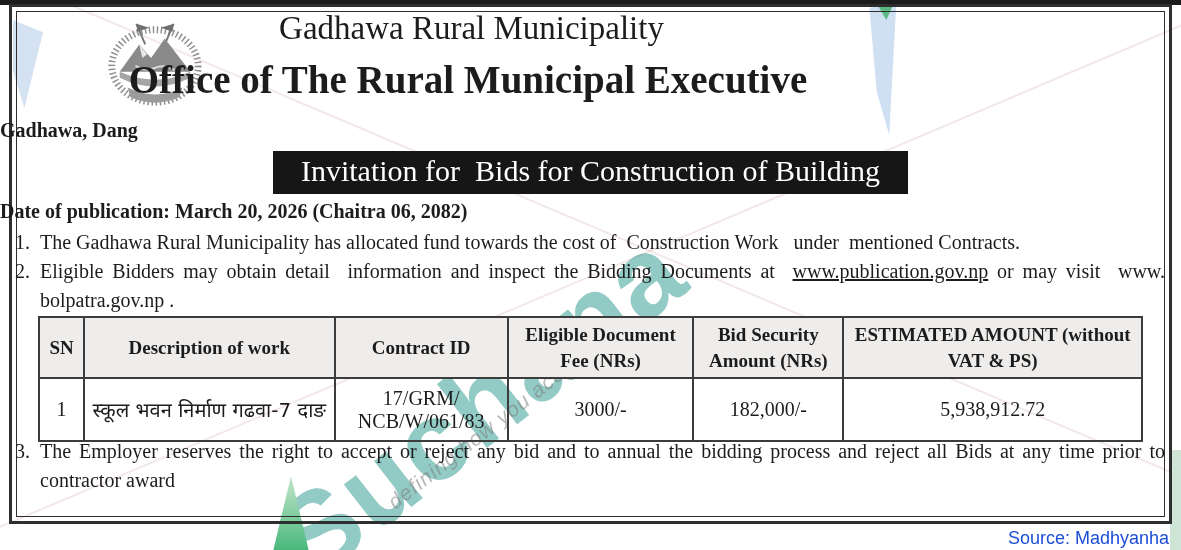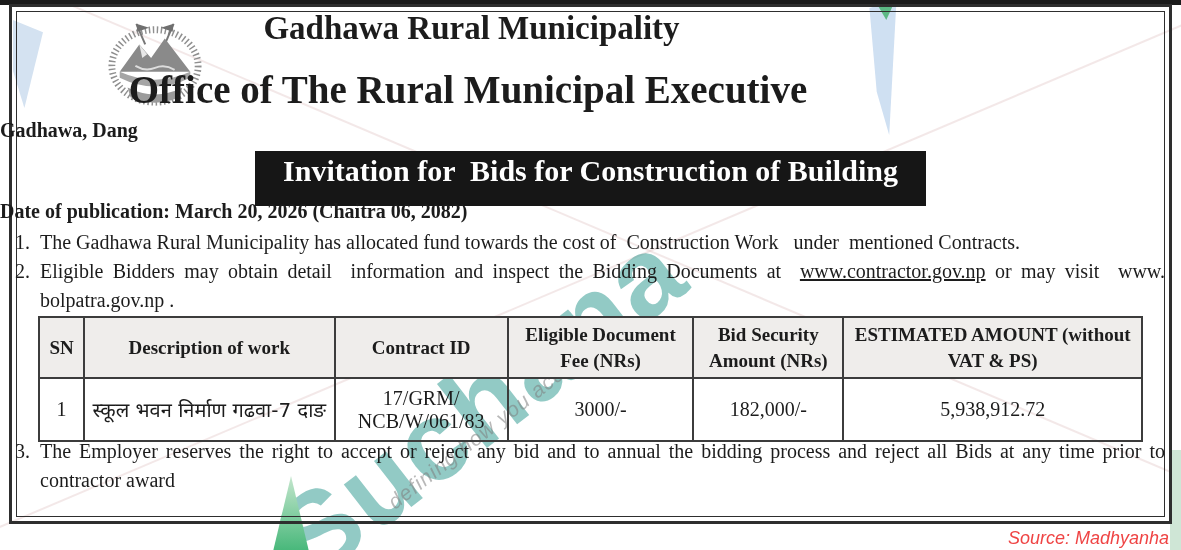--- a/index.html
+++ b/index.html
@@ -31,47 +31,47 @@
   .shape-green-tip{left:872px;top:0;width:26px;height:20px;background:#5cb985;
     clip-path:polygon(10% 0,90% 0,55% 100%);}
   .shape-blue-corner{left:13px;top:20px;width:30px;height:88px;background:#d4e2f1;
     clip-path:polygon(0 0,100% 14%,38% 100%,0 58%);}
   .shape-green-spike{left:270px;top:476px;width:42px;height:74px;
     background:linear-gradient(180deg,#c4e6cd,#49b87b);clip-path:polygon(50% 0,92% 100%,8% 100%);}
   .shape-green-strip{left:1170px;top:450px;width:11px;height:100px;background:#cfe6d6;}
   
   .content{position:absolute;inset:0;z-index:5;}
   .logo{position:absolute;left:106px;top:13px;width:98px;height:102px;}
-  .title1{position:absolute;left:0;top:10px;width:943px;text-align:center;font-weight:bold;font-size:33px;}
-  .title2{position:absolute;left:0;top:57px;width:936px;text-align:center;font-weight:bold;font-size:39px;margin-top:10px;}
+  .title1{position:absolute;left:0;top:10px;width:943px;text-align:center;font-weight:normal;font-size:33px;}
+  .title2{position:absolute;left:0;top:57px;width:936px;text-align:center;font-weight:bold;font-size:39px;}
   .location{position:absolute;left:0;top:119px;width:1181px;text-align:left;font-weight:bold;font-size:20px;}
   .banner-wrap{position:absolute;left:0;top:151px;width:1181px;text-align:center;}
-  .banner{display:inline-block;background:#161616;color:#ffffff;font-weight:bold;font-size:30px;
-    padding:3px 28px 18px 28px;white-space:pre-wrap;}
+  .banner{display:inline-block;background:#161616;color:#ffffff;font-weight:normal;font-size:30px;
+    padding:3px 28px 6px 28px;white-space:pre-wrap;}
   .pubdate{position:absolute;left:0;top:200px;width:1179px;text-align:left;font-weight:bold;font-size:20px;}
   .item{position:absolute;left:15px;right:16px;display:flex;font-size:20px;line-height:29px;}
   .item .num{flex:0 0 25px;}
   .item .txt{flex:1;text-align:justify;white-space:pre-wrap;}
   .item-1{top:228px;}
   .item-2{top:257px;}
   .item-3{top:437px;}
   .doc-link{text-decoration:underline;}
   .signature{position:absolute;right:27px;top:492px;font-weight:bold;font-size:21px;}
   
   .bid-table{position:absolute;left:38px;top:316px;width:1105px;border-collapse:collapse;table-layout:fixed;
     font-size:19px;}
   .bid-table th,.bid-table td{border:2px solid #3c3c3c;text-align:center;vertical-align:middle;padding:2px 4px;}
   .bid-table th{background:#efedeb;font-weight:bold;height:55px;line-height:1.35;}
   .bid-table td{height:57px;font-size:20px;}
   .col-sn{width:45px;}.col-desc{width:250px;}.col-cid{width:173px;}
   .col-fee{width:185px;}.col-sec{width:150px;}.col-est{width:298px;}
   .desc-cell{font-family:"DejaVu Sans","Liberation Serif",serif;font-size:19px;}
   
   .source-line{position:absolute;right:12px;bottom:1px;z-index:6;
-    font-family:"Liberation Sans",sans-serif;font-style:italic;font-size:18px;color:#ef4444;}
+    font-family:"Liberation Sans",sans-serif;font-size:18px;color:#1d4ed8;}
 </style>
 </head>
 <body>
 
 <div class="diag diag-a"></div>
 <div class="diag diag-b"></div>
 <div class="wm-brand">Suchana</div>
 <div class="wm-tagline">defining how you access</div>
 <div class="shape shape-blue-top"></div>
 <div class="shape shape-green-tip"></div>
@@ -110,21 +110,21 @@
 
   <div class="pubdate">Date of publication: March 20, 2026 (Chaitra 06, 2082)</div>
 
   <div class="item item-1">
     <span class="num">1.</span>
     <div class="txt">The Gadhawa Rural Municipality has allocated fund towards the cost of  Construction Work   under  mentioned Contracts.</div>
   </div>
 
   <div class="item item-2">
     <span class="num">2.</span>
-    <div class="txt"><span>Eligible Bidders may obtain detail  information and inspect the Bidding Documents at  </span><span class="doc-link">www.contractor.gov.np</span><span> or may visit  www. bolpatra.gov.np .</span></div>
+    <div class="txt"><span>Eligible Bidders may obtain detail  information and inspect the Bidding Documents at  </span><span class="doc-link">www.publication.gov.np</span><span> or may visit  www. bolpatra.gov.np .</span></div>
   </div>
 
   <table class="bid-table">
     <colgroup>
       <col class="col-sn">
         <col class="col-desc">
         <col class="col-cid">
       <col class="col-fee">
         <col class="col-sec">
         <col class="col-est">

